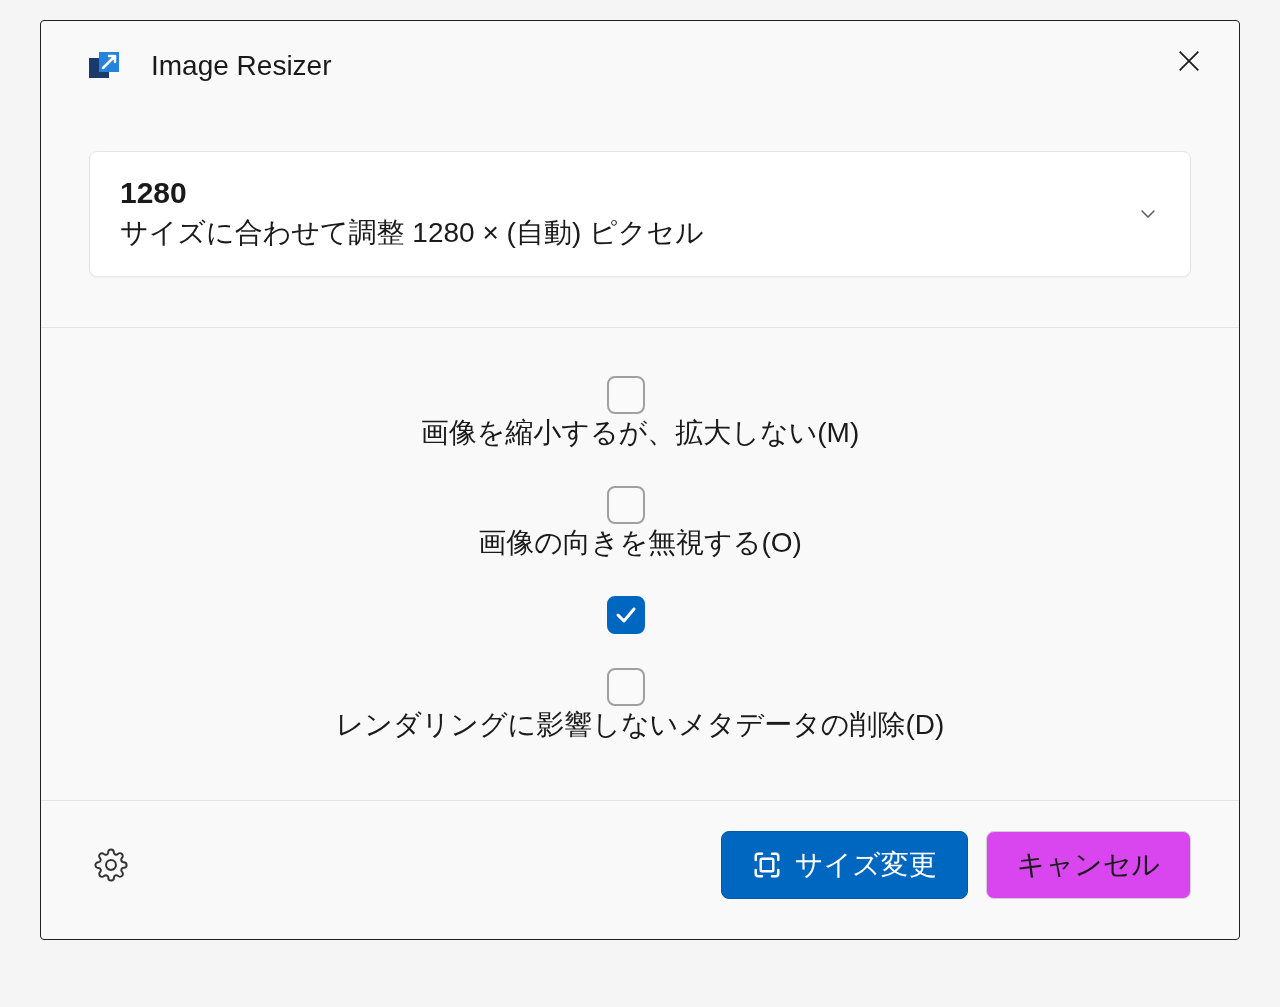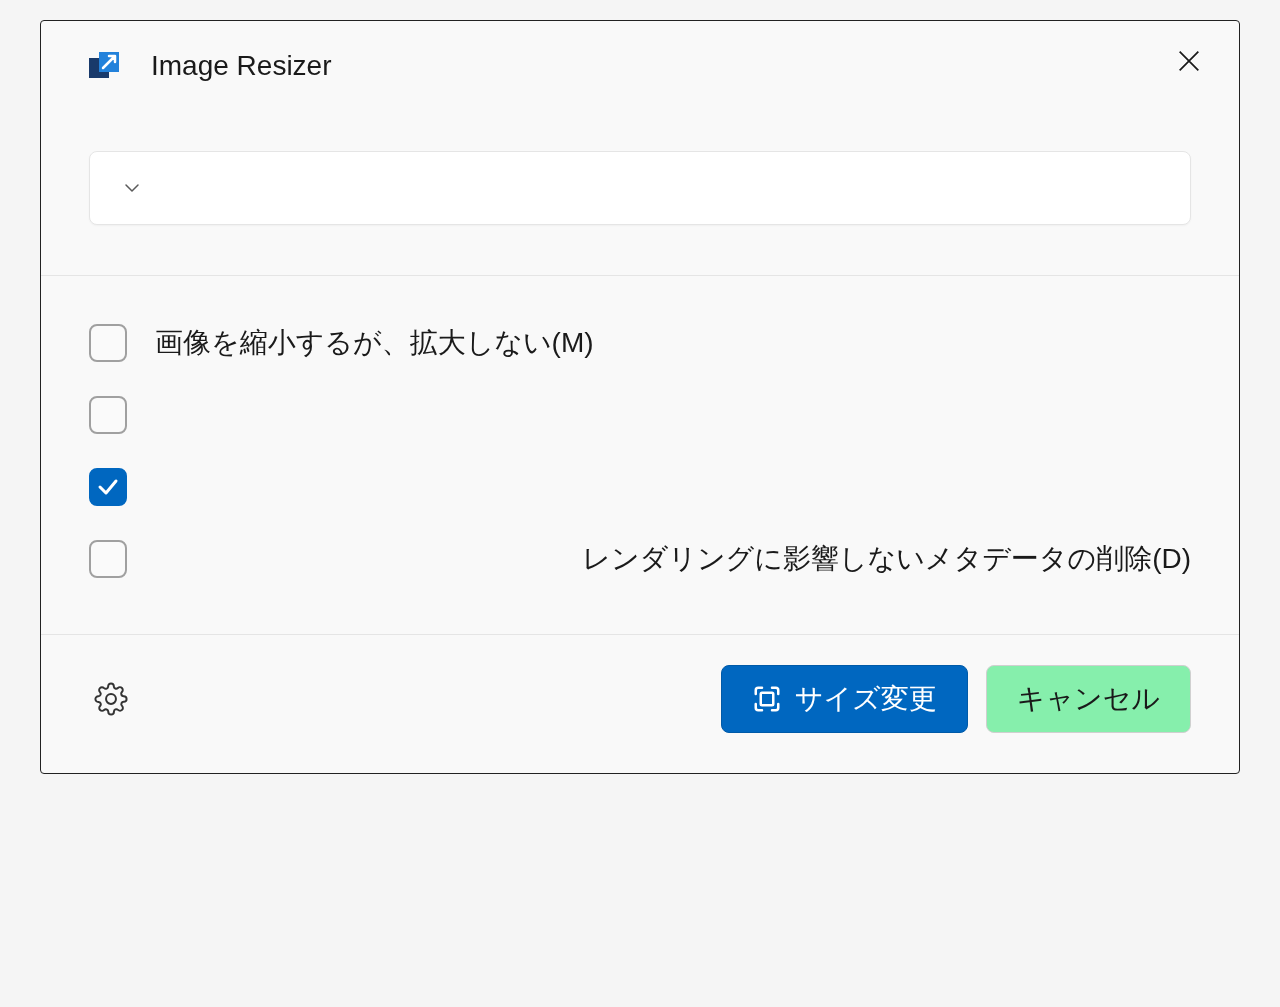--- a/index.html
+++ b/index.html
@@ -96,20 +96,21 @@
       margin: 0;
     }
     .options-section {
       padding: 48px 48px 56px 48px;
     }
     .checkbox-row {
       display: flex;
       align-items: center;
       margin-bottom: 34px;
       cursor: pointer;
+      flex-direction: column;
     }
     .checkbox-row:last-child {
       margin-bottom: 0;
       justify-content: space-between;
     }
     .checkbox {
       width: 38px;
       height: 38px;
       border-radius: 8px;
       border: 2px solid #a0a0a0;
@@ -168,21 +169,21 @@
     .btn-primary {
       background: #0067c0;
       color: #fff;
       border-color: #005aa8;
     }
     .btn-primary svg {
       width: 30px;
       height: 30px;
     }
     .btn-secondary {
-      background: #86efac;
+      background: #d946ef;
       color: #1a1a1a;
       border-color: #d0d0d0;
     }
   </style>
 </head>
 <body>
 
 <div class="dialog">
 
   <div class="titlebar">
@@ -196,37 +197,42 @@
     <div class="titlebar-title">Image Resizer</div>
     <div class="close-btn">
       <svg viewBox="0 0 24 24">
         <path d="M4 4 L20 20 M20 4 L4 20" stroke="#1a1a1a" stroke-width="1.5" fill="none"></path>
       </svg>
     </div>
   </div>
 
   <div class="content-top">
     <div class="preset-dropdown">
+      <div class="preset-text">
+        <div class="preset-name">1280</div>
+        <div class="preset-desc">サイズに合わせて調整 1280 × (自動) ピクセル</div>
+      </div>
       <svg class="chevron" viewBox="0 0 24 24">
         <path d="M6 9 L12 15 L18 9" stroke="currentColor" stroke-width="1.5" fill="none" stroke-linecap="round" stroke-linejoin="round"></path>
       </svg>
     </div>
   </div>
 
   <div class="divider"></div>
 
   <div class="options-section">
 
     <div class="checkbox-row">
       <div class="checkbox"></div>
       <div class="checkbox-label">画像を縮小するが、拡大しない(M)</div>
     </div>
 
     <div class="checkbox-row">
       <div class="checkbox"></div>
+      <div class="checkbox-label">画像の向きを無視する(O)</div>
     </div>
 
     <div class="checkbox-row">
       <div class="checkbox checked">
         <svg viewBox="0 0 24 24">
           <path d="M4 12 L10 18 L20 6" stroke="currentColor" stroke-width="3" fill="none" stroke-linecap="round" stroke-linejoin="round"></path>
         </svg>
       </div>
     </div>
 

